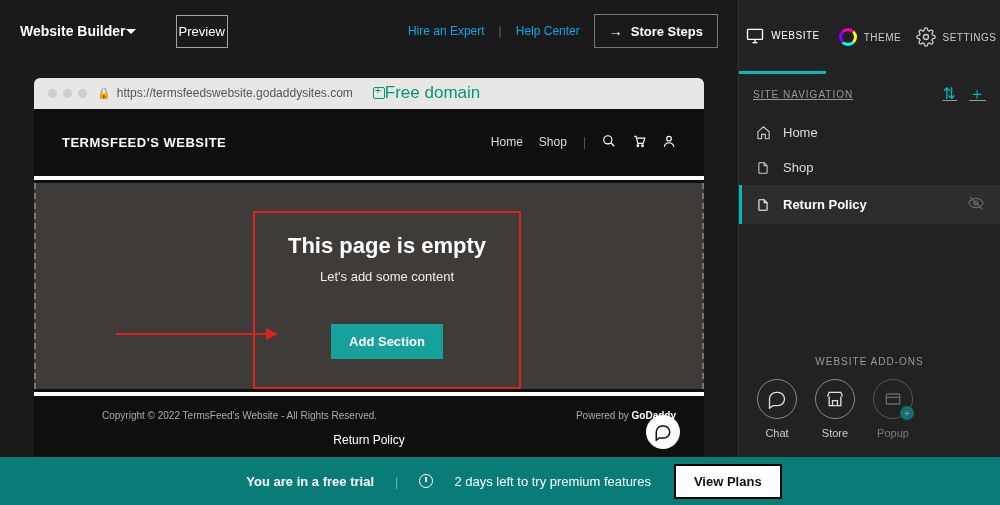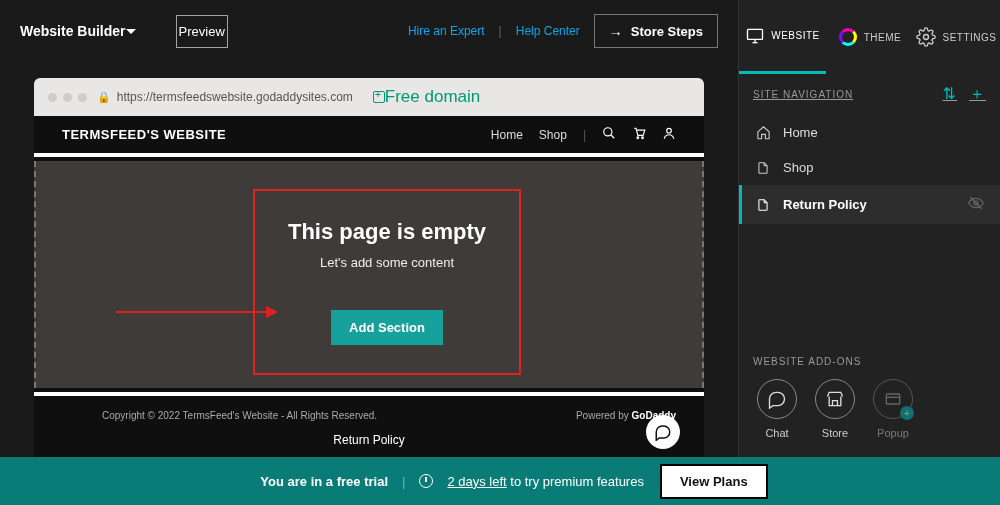--- a/index.html
+++ b/index.html
@@ -26,31 +26,31 @@
   .editor-wrap { flex: 1; padding: 16px 34px 0 34px; display: flex; flex-direction: column; min-height:0; }
   .browser-bar { background: #e8e7e5; height: 38px; border-radius: 6px 6px 0 0; display: flex; align-items: center; padding: 0 14px; gap: 10px; }
   .dots { display: flex; gap: 6px; }
   .dot { width: 9px; height: 9px; border-radius: 50%; background: #cfcccc; }
   .url { display: flex; align-items: center; gap: 6px; font-size: 12px; color: #555; }
   .lock { color: #777; font-size: 11px; }
   .free-domain { color: #097; font-size: 17px; display:flex; align-items:center; margin-left: 10px; }
   .fd-icon { width:12px;height:12px; border:1px solid #097; border-radius:2px; position:relative; }
   .fd-icon::after { content:"+"; position:absolute; top:-4px; left:1px; font-size:11px; color:#097; }
 
-  .site-header { background: #0f0f0f; padding: 10px 28px; display: flex; align-items: center; justify-content: space-between; }
+  .site-header { background: #0f0f0f; padding: 25px 28px; display: flex; align-items: center; justify-content: space-between; }
   .site-title { font-weight: 700; font-size: 13px; letter-spacing: .5px; }
   .site-nav { display: flex; align-items: center; gap: 16px; font-size: 12px; color: #ddd; }
   .site-nav .bar { color:#555; }
   .sicon { font-size: 14px; }
 
   .canvas-strip { height: 8px; background: #0f0f0f; border-top: 4px solid #fff; }
   .canvas-strip.bottom { border-top: none; border-bottom: 4px solid #fff; }
 
   .canvas { flex: 1; position: relative; background: #3e3b39; border-left: 2px dashed #777; border-right: 2px dashed #777; display: flex; flex-direction: column; align-items: center; justify-content: flex-start; padding-top: 28px; }
-  .empty-box { border: 2px solid #d22; padding: 28px 32px 28px; width: 268px; text-align: center; margin-left: 36px; }
+  .empty-box { border: 2px solid #d22; padding: 20px 32px 28px; width: 268px; text-align: center; margin-left: 36px; }
   .empty-title { font-weight: 700; font-size: 22px; color: #fff; margin-bottom: 10px; }
   .empty-sub { font-size: 13px; color: #eee; margin-bottom: 40px; }
   .add-section { background: #17a19c; color: #fff; border: none; padding: 10px 18px; font-size: 13px; font-weight: 700; cursor:pointer; }
   .arrow-anno { position: absolute; left: 80px; top: 150px; width: 160px; height: 2px; background: #d22; }
   .arrow-anno::after { content: ""; position: absolute; right: -2px; top: -5px; border-left: 12px solid #d22; border-top: 6px solid transparent; border-bottom: 6px solid transparent; }
 
   .site-footer { background: #0f0f0f; padding: 14px 28px 10px; font-size: 10px; color: #aaa; position: relative; }
   .sf-row1 { display: flex; justify-content: space-between; align-items: center; margin-left: 40px; }
   .sf-row2 { text-align: center; margin-top: 12px; font-size: 12px; color: #fff; }
   .sf-gd { color: #fff; font-weight: 700; }
@@ -65,33 +65,33 @@
   .theme-ring { width:18px;height:18px;border-radius:50%;border:3px solid; border-color:#f0a #ff0 #0ff #80f; }
   .r-section-label { font-size: 10px; letter-spacing: 1px; color: #999; padding: 10px 14px 10px; display:flex; align-items:center; justify-content:space-between;text-decoration:underline; }
   .r-tools { display:flex; gap:12px; }
   .r-tools .t { color:#0bb; font-size:16px; cursor:pointer; }
   .nav-list { display:flex; flex-direction:column; }
   .nav-item { display:flex; align-items:center; gap:12px; padding:10px 16px; font-size:13px; color:#ddd; cursor:pointer; }
   .nav-item .nicon { width:16px; display:flex; justify-content:center; }
   .nav-item.active { background:#2d2d2d; border-left:3px solid #0bb; padding-left:13px; color:#fff; font-weight:700; }
   .nav-item.active .hide { color:#666; margin-left:auto; font-size:14px; }
 
-  .addons-label { font-size:10px; letter-spacing:1px; color:#999; padding: 16px 14px 12px; margin-top:auto; }
+  .addons-label { font-size:10px; letter-spacing:1px; color:#999; padding: 16px 14px 12px; margin-top:auto;text-align:center; }
   .addons-row { display:flex; gap:18px; padding: 0 18px 18px; }
   .addon { display:flex; flex-direction:column; align-items:center; gap:8px; font-size:11px; color:#ccc; cursor:pointer; }
   .addon .circle { width:40px;height:40px;border-radius:50%;border:1px solid #888; display:flex;align-items:center;justify-content:center; position:relative; }
   .addon.dim { opacity:.5; }
   .addon .plus-badge { position:absolute; right:-2px; bottom:-2px; width:14px;height:14px;border-radius:50%;background:#0bb;display:flex;align-items:center;justify-content:center;font-size:10px;color:#fff; }
 
   
-  .trial-bar { height:48px; background:#0a7c78; display:flex; align-items:center; justify-content:center; gap:14px; font-size:13px;padding-left:28px; }
+  .trial-bar { height:48px; background:#0a7c78; display:flex; align-items:center; justify-content:center; gap:21px; font-size:13px;padding-left:28px; }
   .trial-bar .divider { color: rgba(255,255,255,.4); }
   .clock { display:inline-flex; width:14px;height:14px;border:1.5px solid #fff;border-radius:50%; position:relative; }
   .clock::after { content:""; position:absolute; left:5px; top:2px; width:1.5px; height:5px; background:#fff; }
-  .trial-link { text-decoration: underline; cursor:pointer; }
+  .trial-link { cursor:pointer; }
   .view-plans { background:#fff; color:#111; border:2px solid #000; padding:8px 18px; font-weight:700; font-size:13px; cursor:pointer; margin-left:2px; }
 </style>
 </head>
 <body>
 
 <div class="main-row">
   <div class="left">
 
     <div class="topbar">
       <div class="brand">

